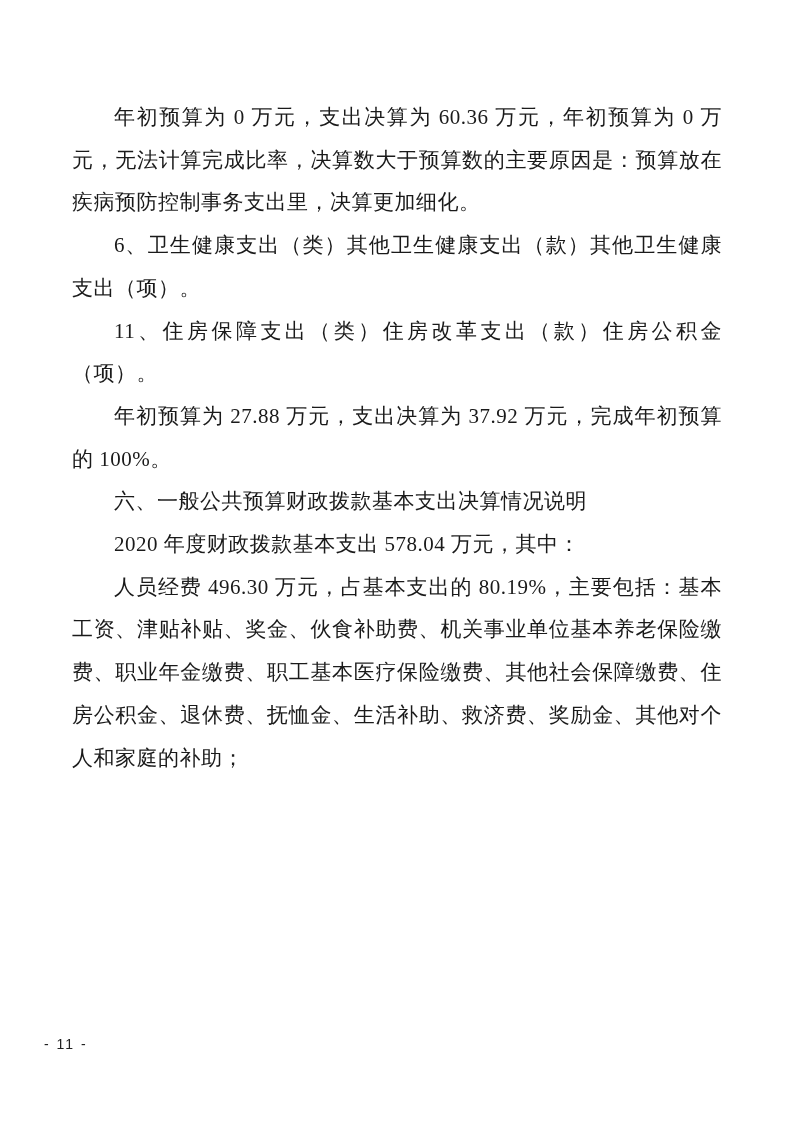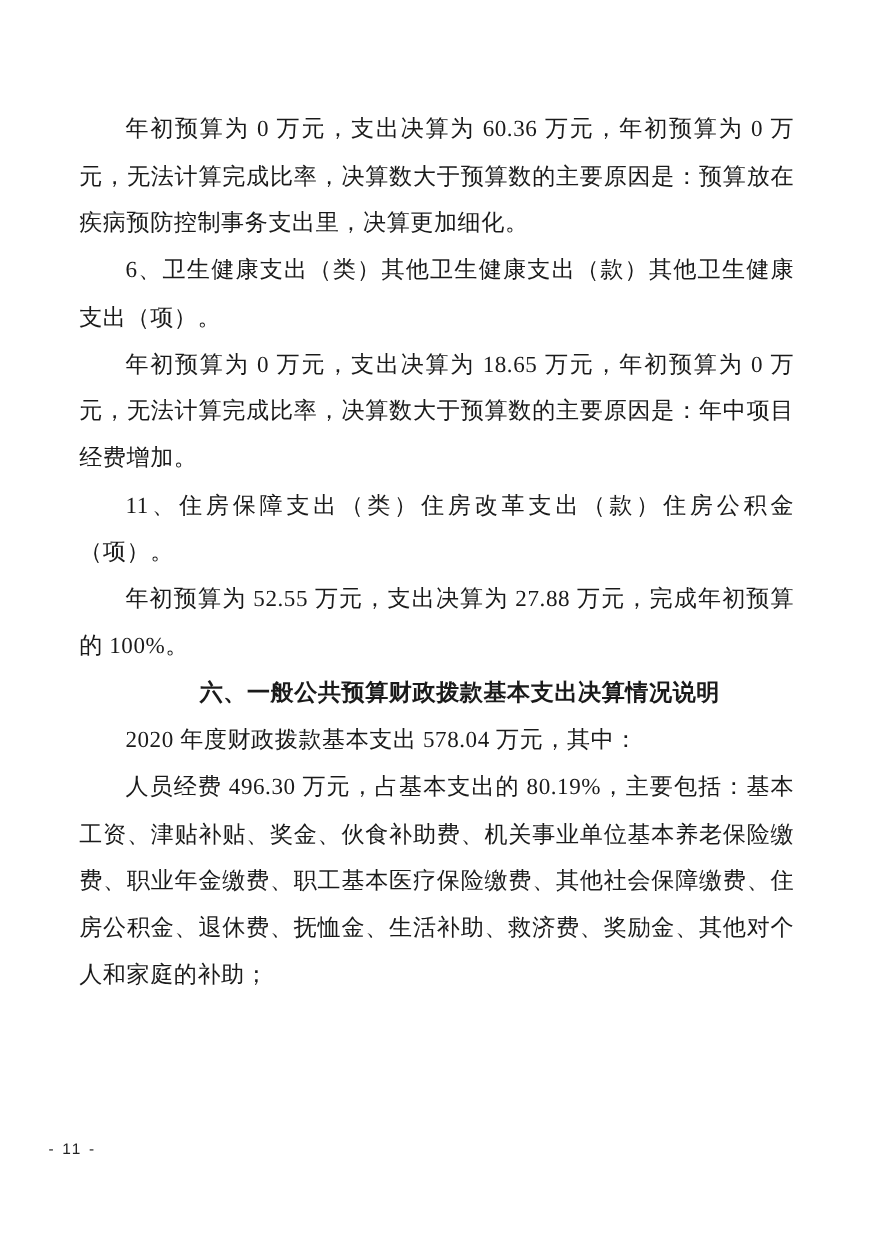--- a/index.html
+++ b/index.html
@@ -25,22 +25,22 @@
   .para {
     margin: 0;
     font-size: 21px;
     line-height: 42.7px;
     text-align: justify;
     text-justify: inter-ideograph;
     text-indent: 2em;
     letter-spacing: 0.5px;
   }
   .para.heading {
-    font-weight: bold;
-    text-align: center;
+    font-weight: normal;
+    text-align: left;
   }
   .page-footer {
     position: absolute;
     top: 1036px;
     left: 0;
     width: 100%;
     text-align: left;
     font-size: 14px;
     letter-spacing: 2px;
     color: #222;
@@ -48,21 +48,20 @@
     margin-left: 44px;
   }
 </style>
 </head>
 <body>
 
 <div class="page">
   <div class="body-text">
     <p class="para">年初预算为 0 万元，支出决算为 60.36 万元，年初预算为 0 万元，无法计算完成比率，决算数大于预算数的主要原因是：预算放在疾病预防控制事务支出里，决算更加细化。</p>
     <p class="para">6、卫生健康支出（类）其他卫生健康支出（款）其他卫生健康支出（项）。</p>
-    <p class="para">年初预算为 0 万元，支出决算为 18.65 万元，年初预算为 0 万元，无法计算完成比率，决算数大于预算数的主要原因是：年中项目经费增加。</p>
     <p class="para">11、住房保障支出（类）住房改革支出（款）住房公积金（项）。</p>
-    <p class="para">年初预算为 52.55 万元，支出决算为 27.88 万元，完成年初预算的 100%。</p>
+    <p class="para">年初预算为 27.88 万元，支出决算为 37.92 万元，完成年初预算的 100%。</p>
     <p class="para heading">六、一般公共预算财政拨款基本支出决算情况说明</p>
     <p class="para">2020 年度财政拨款基本支出 578.04 万元，其中：</p>
     <p class="para">人员经费 496.30 万元，占基本支出的 80.19%，主要包括：基本工资、津贴补贴、奖金、伙食补助费、机关事业单位基本养老保险缴费、职业年金缴费、职工基本医疗保险缴费、其他社会保障缴费、住房公积金、退休费、抚恤金、生活补助、救济费、奖励金、其他对个人和家庭的补助；</p>
   </div>
   <div class="page-footer">- 11 -</div>
 </div>
 
 </body></html>

